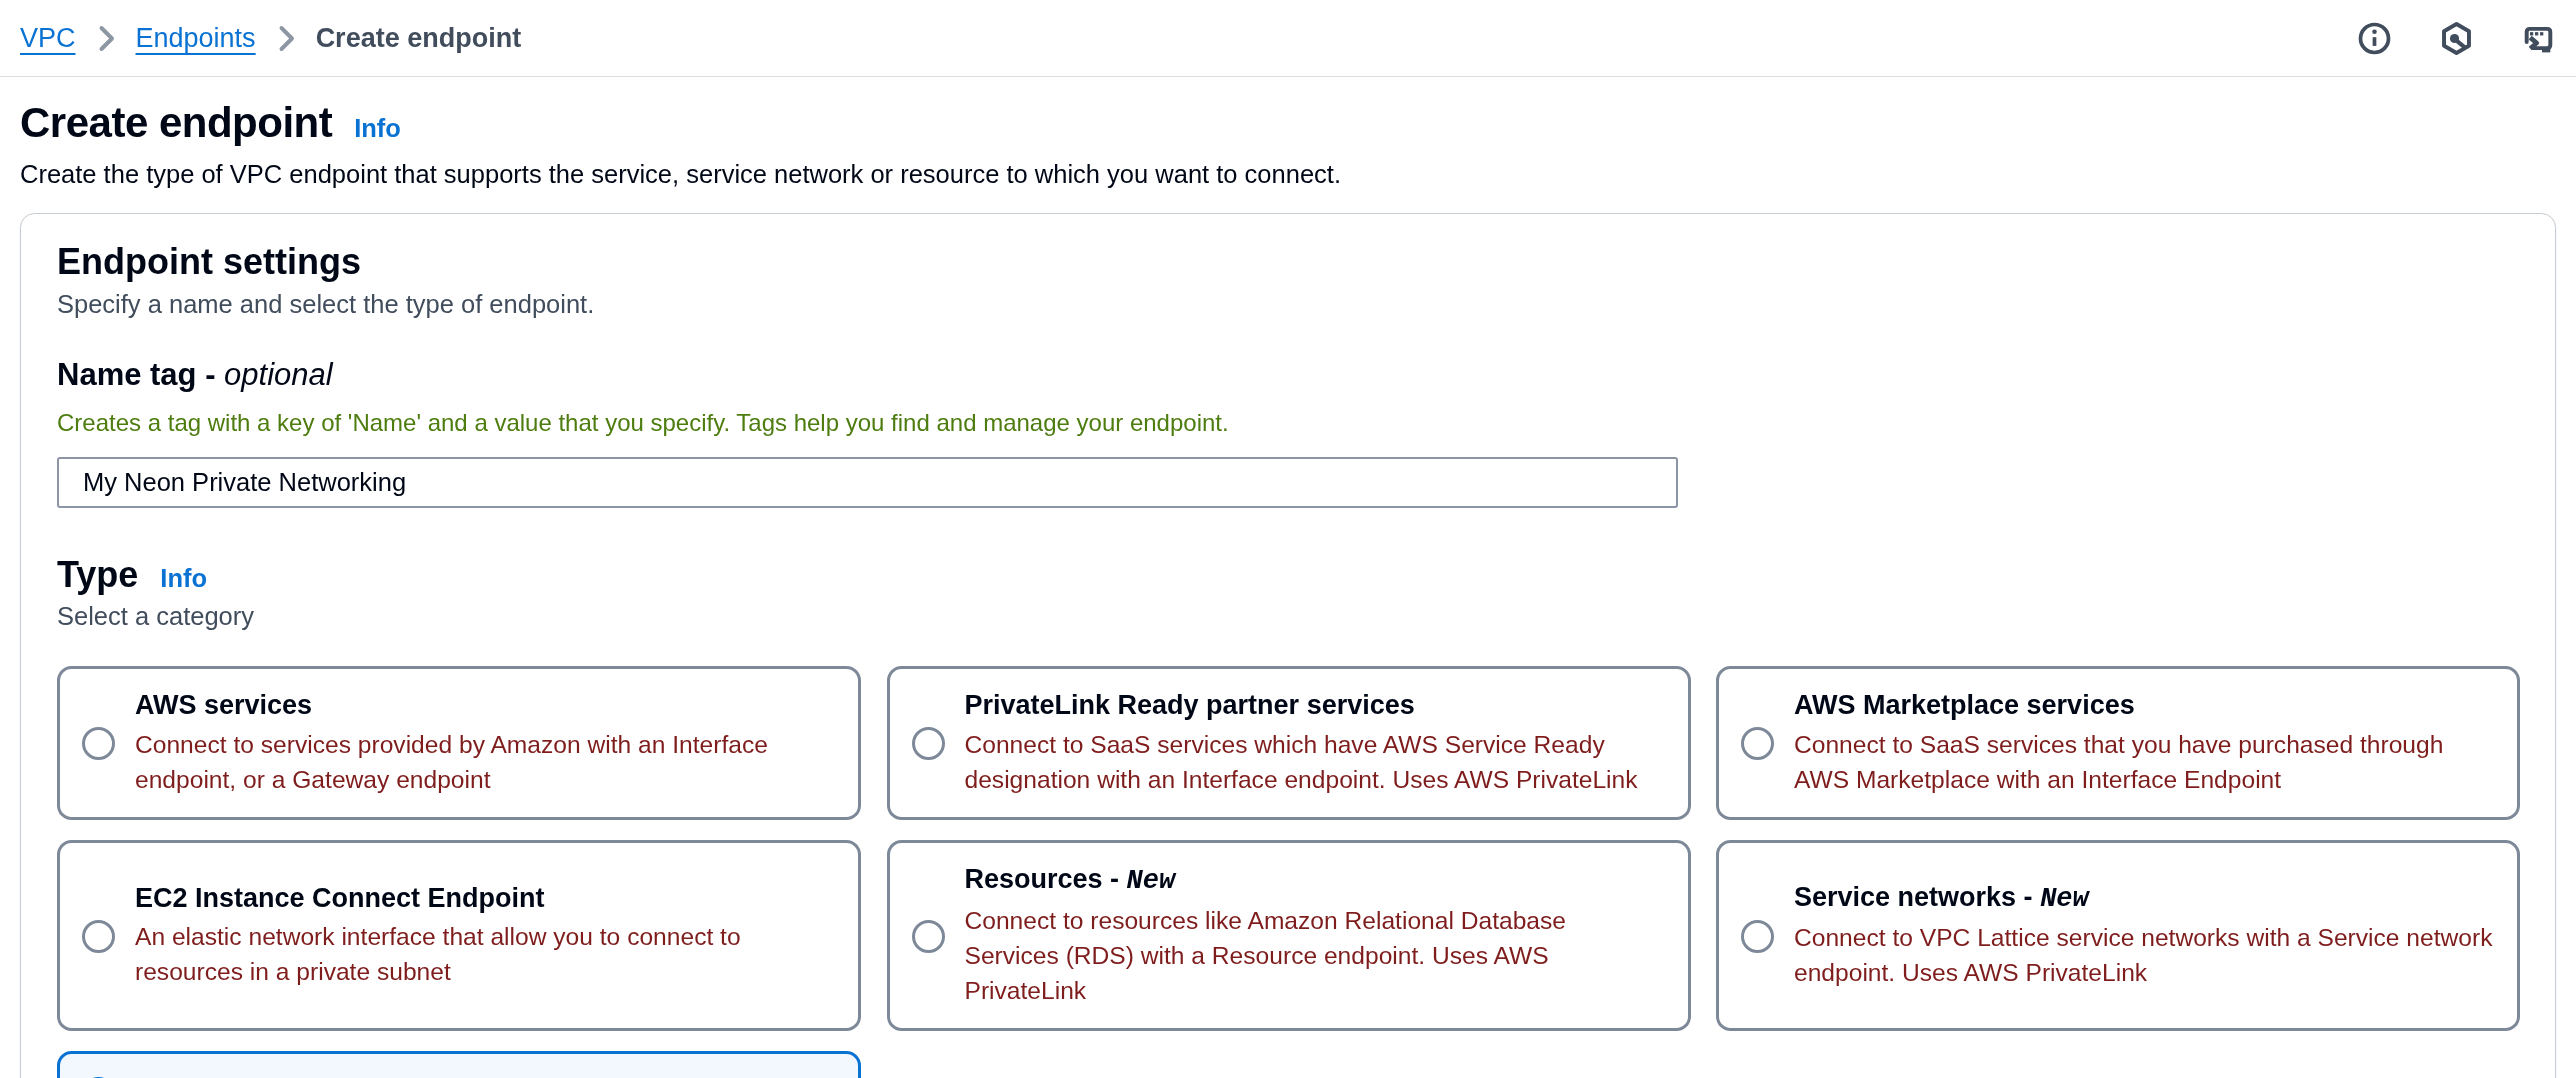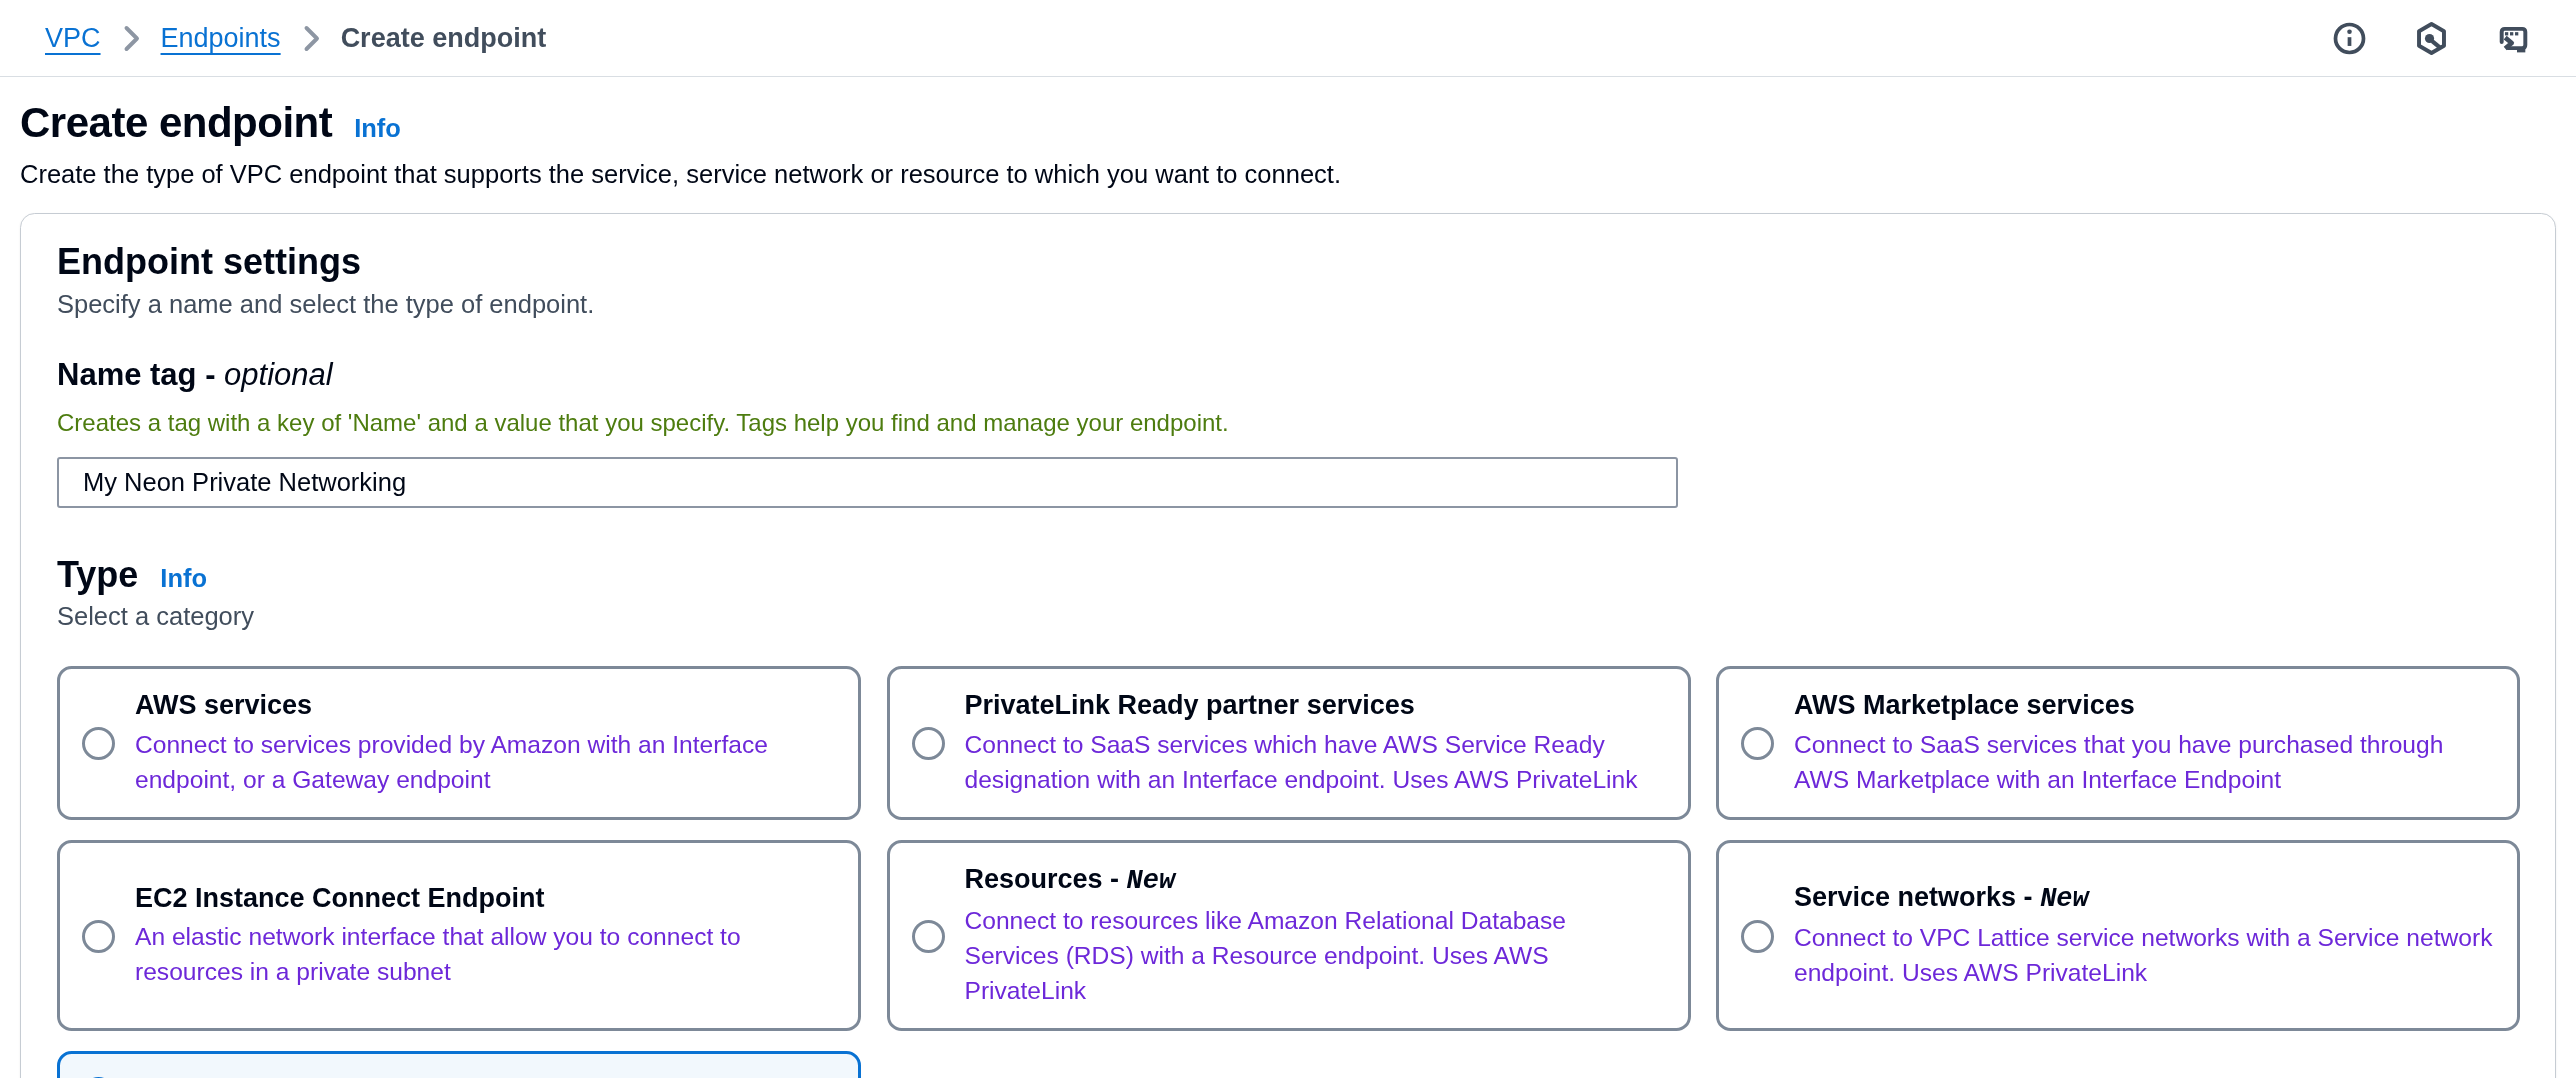--- a/index.html
+++ b/index.html
@@ -5,21 +5,21 @@
   * { margin:0; padding:0; box-sizing:border-box; }
   html,body { background:#ffffff; }
   body {
     width:2576px; height:1078px;
     font-family:"Liberation Sans", sans-serif;
     color:#000716; overflow:hidden; position:relative;
   }
 
   
   .topbar {
-    height:77px; padding:0 45px;
+    height:77px; padding:0 20px;
     display:flex; align-items:center; justify-content:space-between;
     border-bottom:1.8px solid #d9dee3; background:#ffffff;
   }
   .crumbs { display:flex; align-items:center; gap:20px; font-size:27px; }
   .crumb-link { color:#0972d3; text-decoration:underline; text-underline-offset:5.5px; cursor:pointer; }
   .crumb-current { color:#414d5c; font-weight:700; }
   .crumb-sep { display:flex; align-items:center; color:#8d96a3; }
   .topbar-icons { display:flex; align-items:center; gap:47px; }
   .tb-icon { width:35px; height:35px; display:block; cursor:pointer; }
 
@@ -73,21 +73,21 @@
     position:relative;
   }
   .radio.checked { border:none; background:#0972d3; }
   .radio.checked::after {
     content:""; position:absolute; left:50%; top:50%;
     width:12px; height:12px; border-radius:50%; background:#ffffff;
     transform:translate(-50%,-50%);
   }
   .tile-title { font-size:27px; font-weight:700; color:#000716; line-height:40px; }
   .tile-title .new { font-style:italic;font-family:Liberation Mono, monospace; }
-  .tile-desc { margin-top:1.8px; font-size:24.6px; color:#6d28d9; line-height:35px; }
+  .tile-desc { margin-top:1.8px; font-size:24.6px; color:#7f1d1d; line-height:35px; }
 </style>
 </head>
 <body>
 
 <div class="topbar">
   <div class="crumbs">
     <span class="crumb-link">VPC</span>
     <span class="crumb-sep">
       <svg width="20" height="27" viewBox="0 0 12 18">
           <polyline points="3,2 10,9 3,16" fill="none" stroke="#8d96a3" stroke-width="2.6" stroke-linecap="round" stroke-linejoin="round"></polyline>

